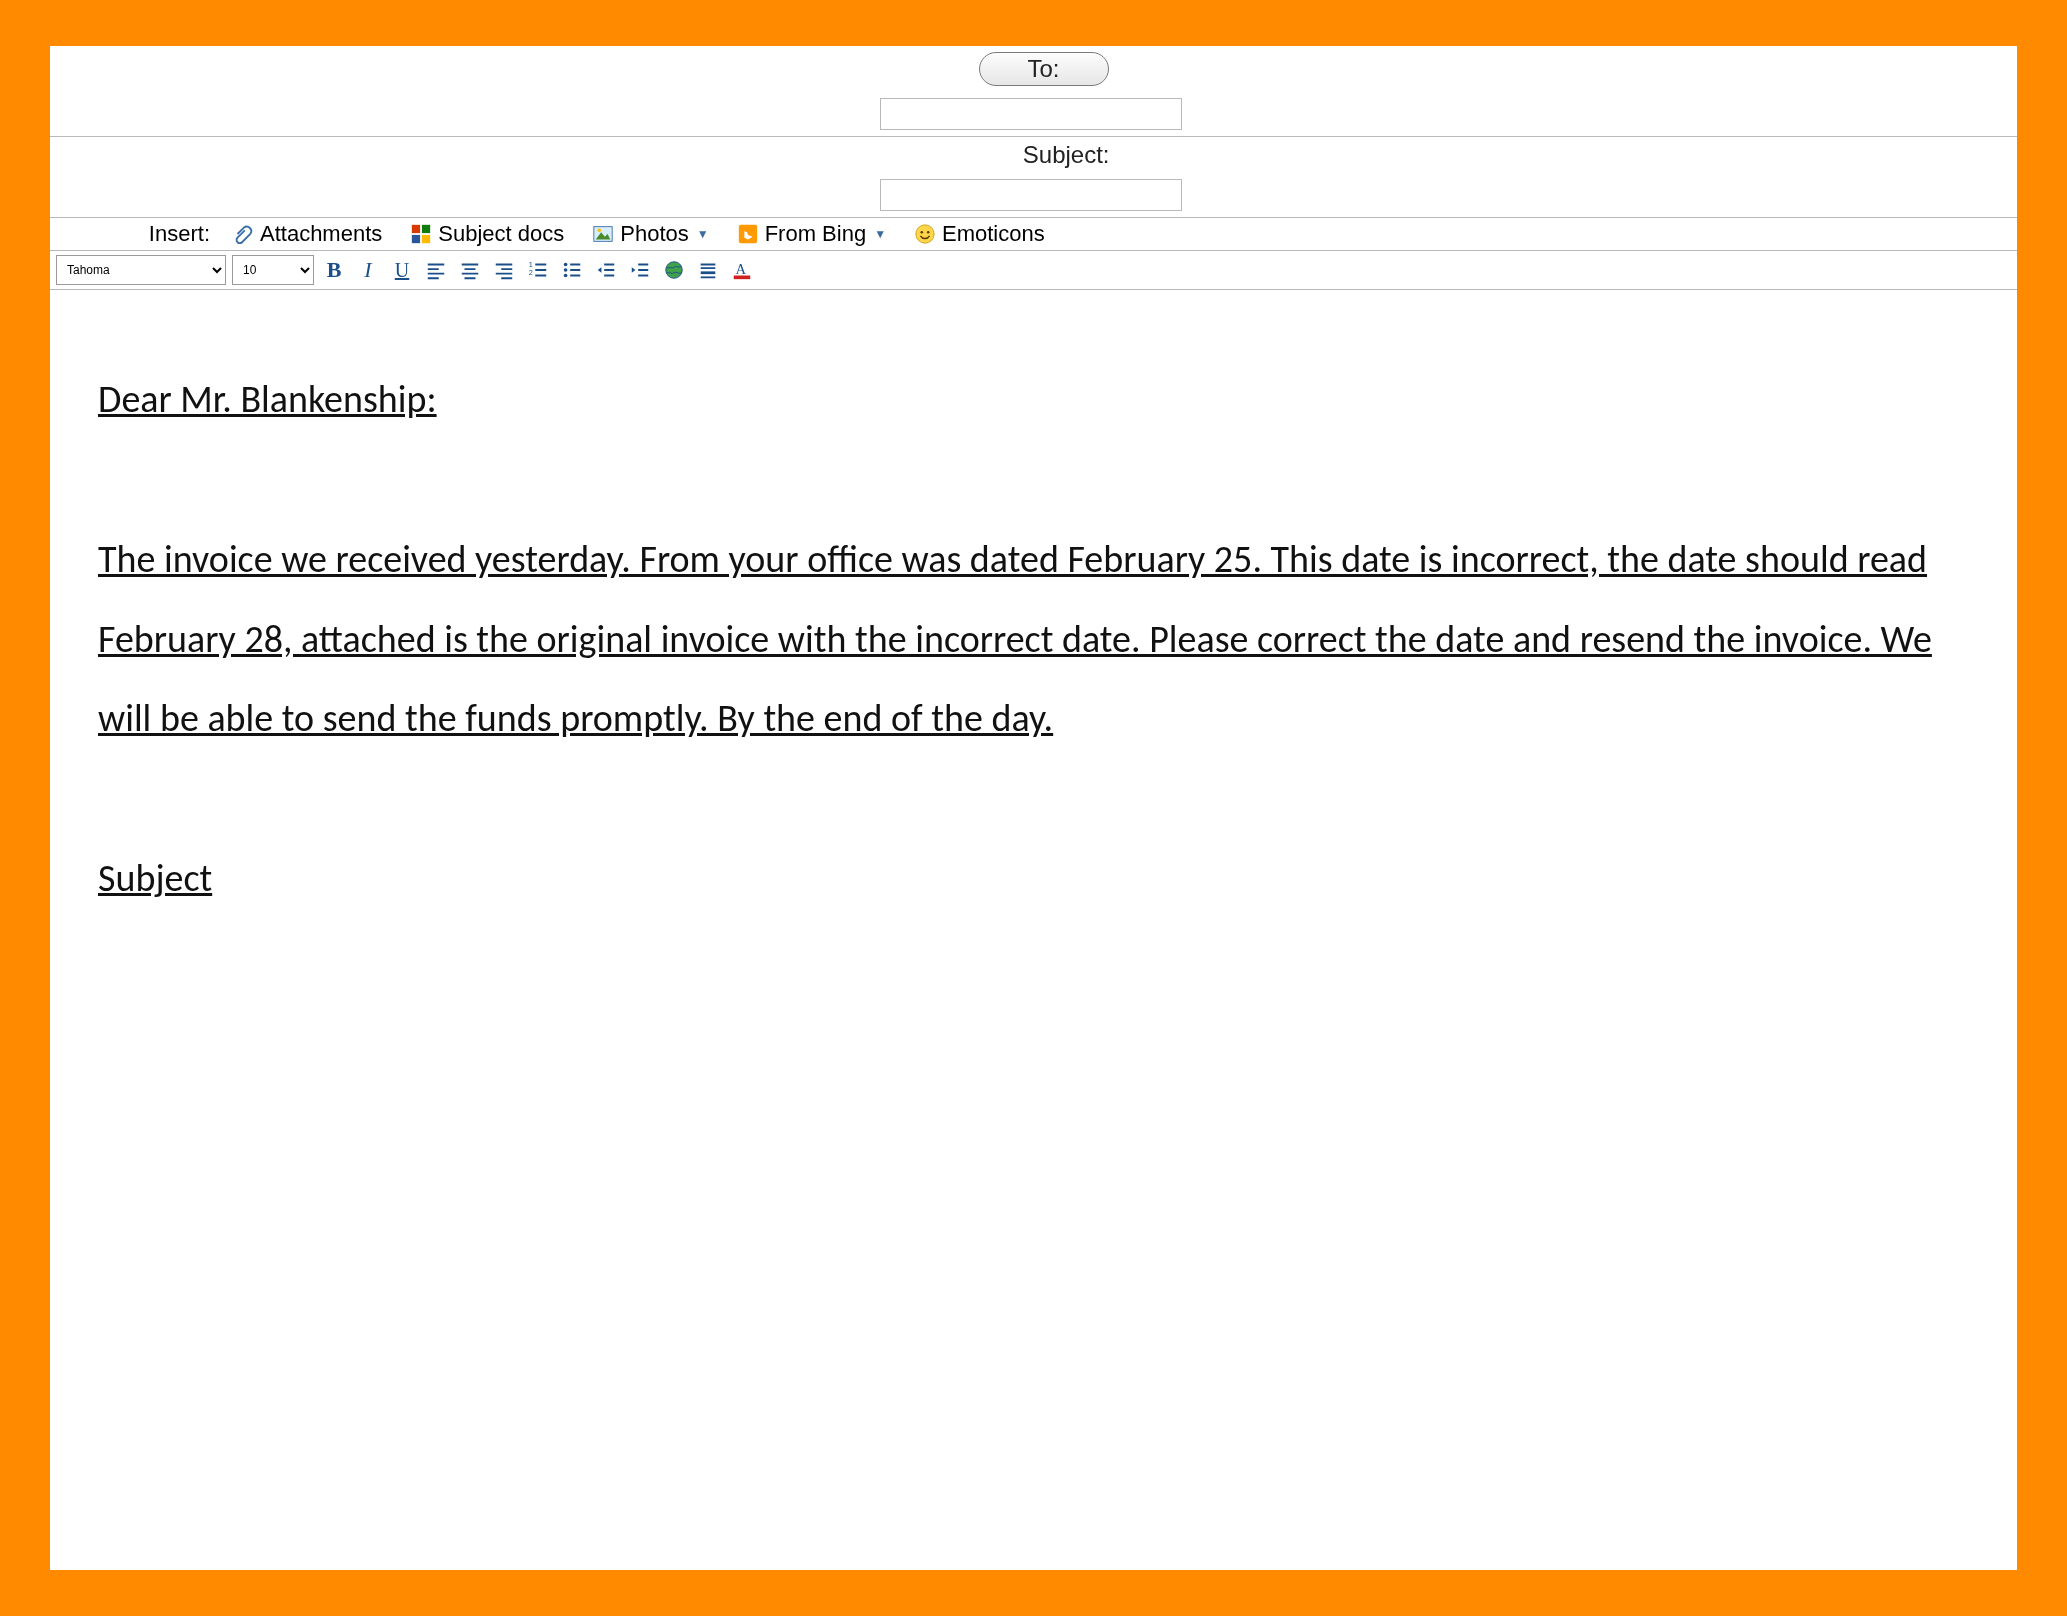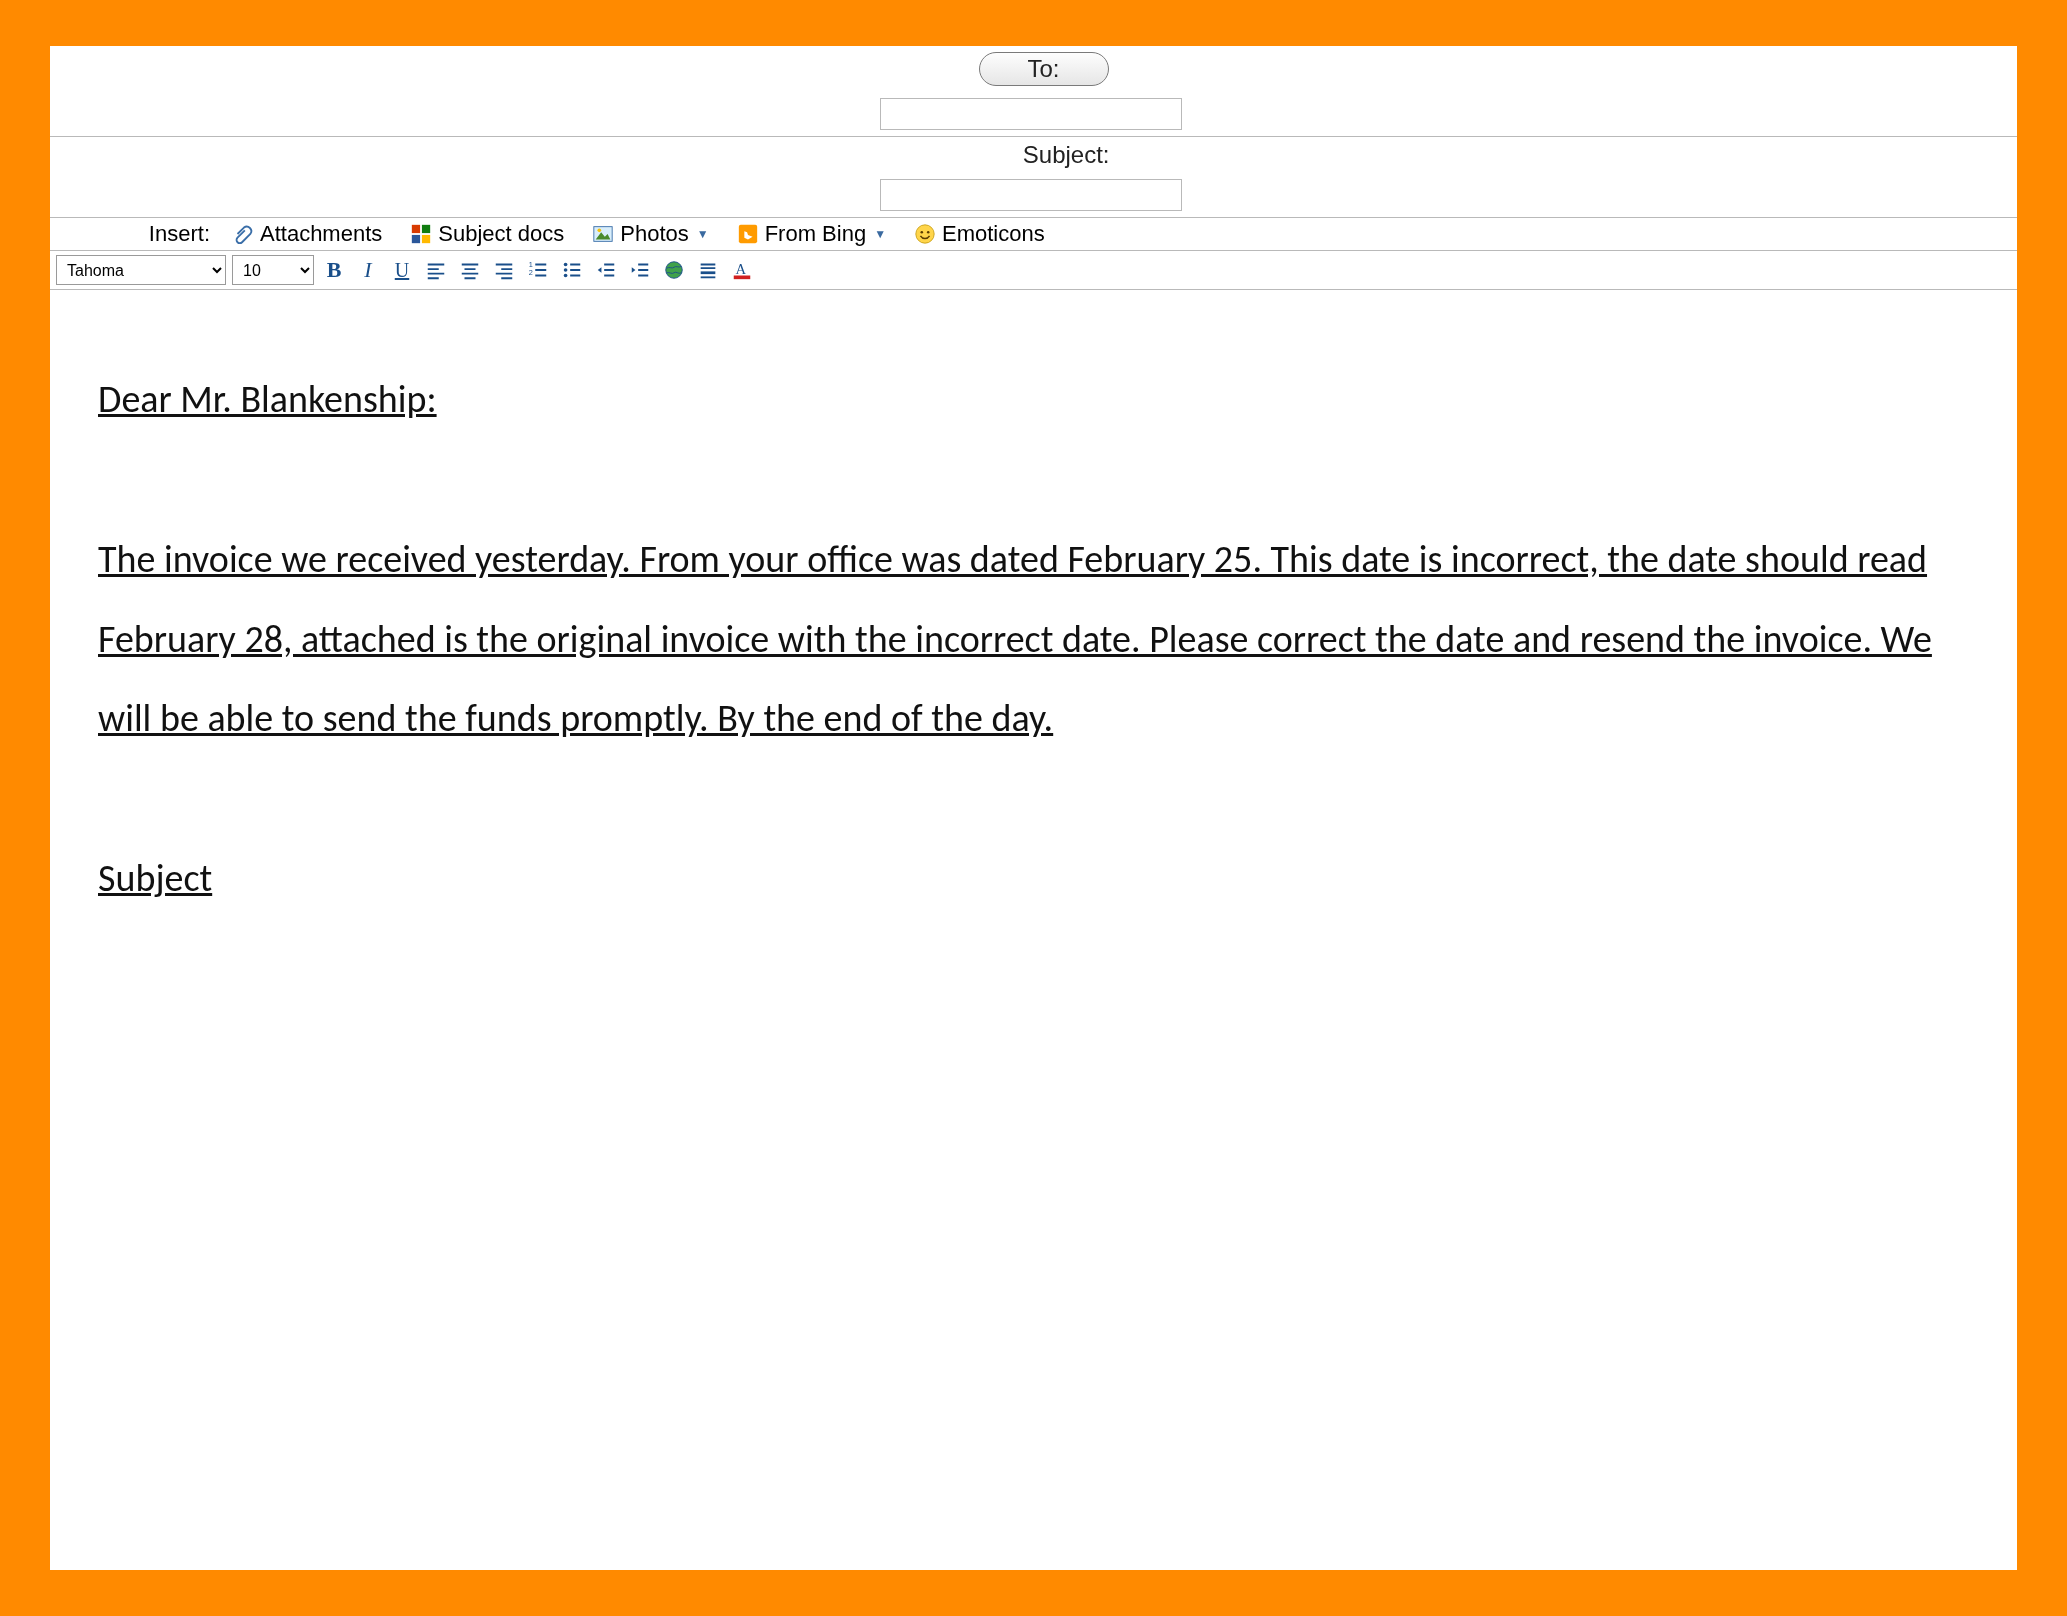--- a/index.html
+++ b/index.html
@@ -74,21 +74,21 @@
     display:flex; align-items:center;
     border-bottom:1px solid #b9b9b9;
     padding:4px 6px;
     gap:6px;
     font-size:18px;
   }
   .sel{
     border:1px solid #9a9a9a;
     background:#fff;
     height:30px;
-    font-size:16px;
+    font-size:12px;
     font-family:Tahoma,Verdana,Arial,sans-serif;
     padding:4px 6px;
   }
   .sel.font{width:170px;}
   .sel.size{width:82px;}
   .tb-btn{
     width:28px;height:28px;
     display:flex;align-items:center;justify-content:center;
     cursor:pointer;
     color:#1a4f8a;

